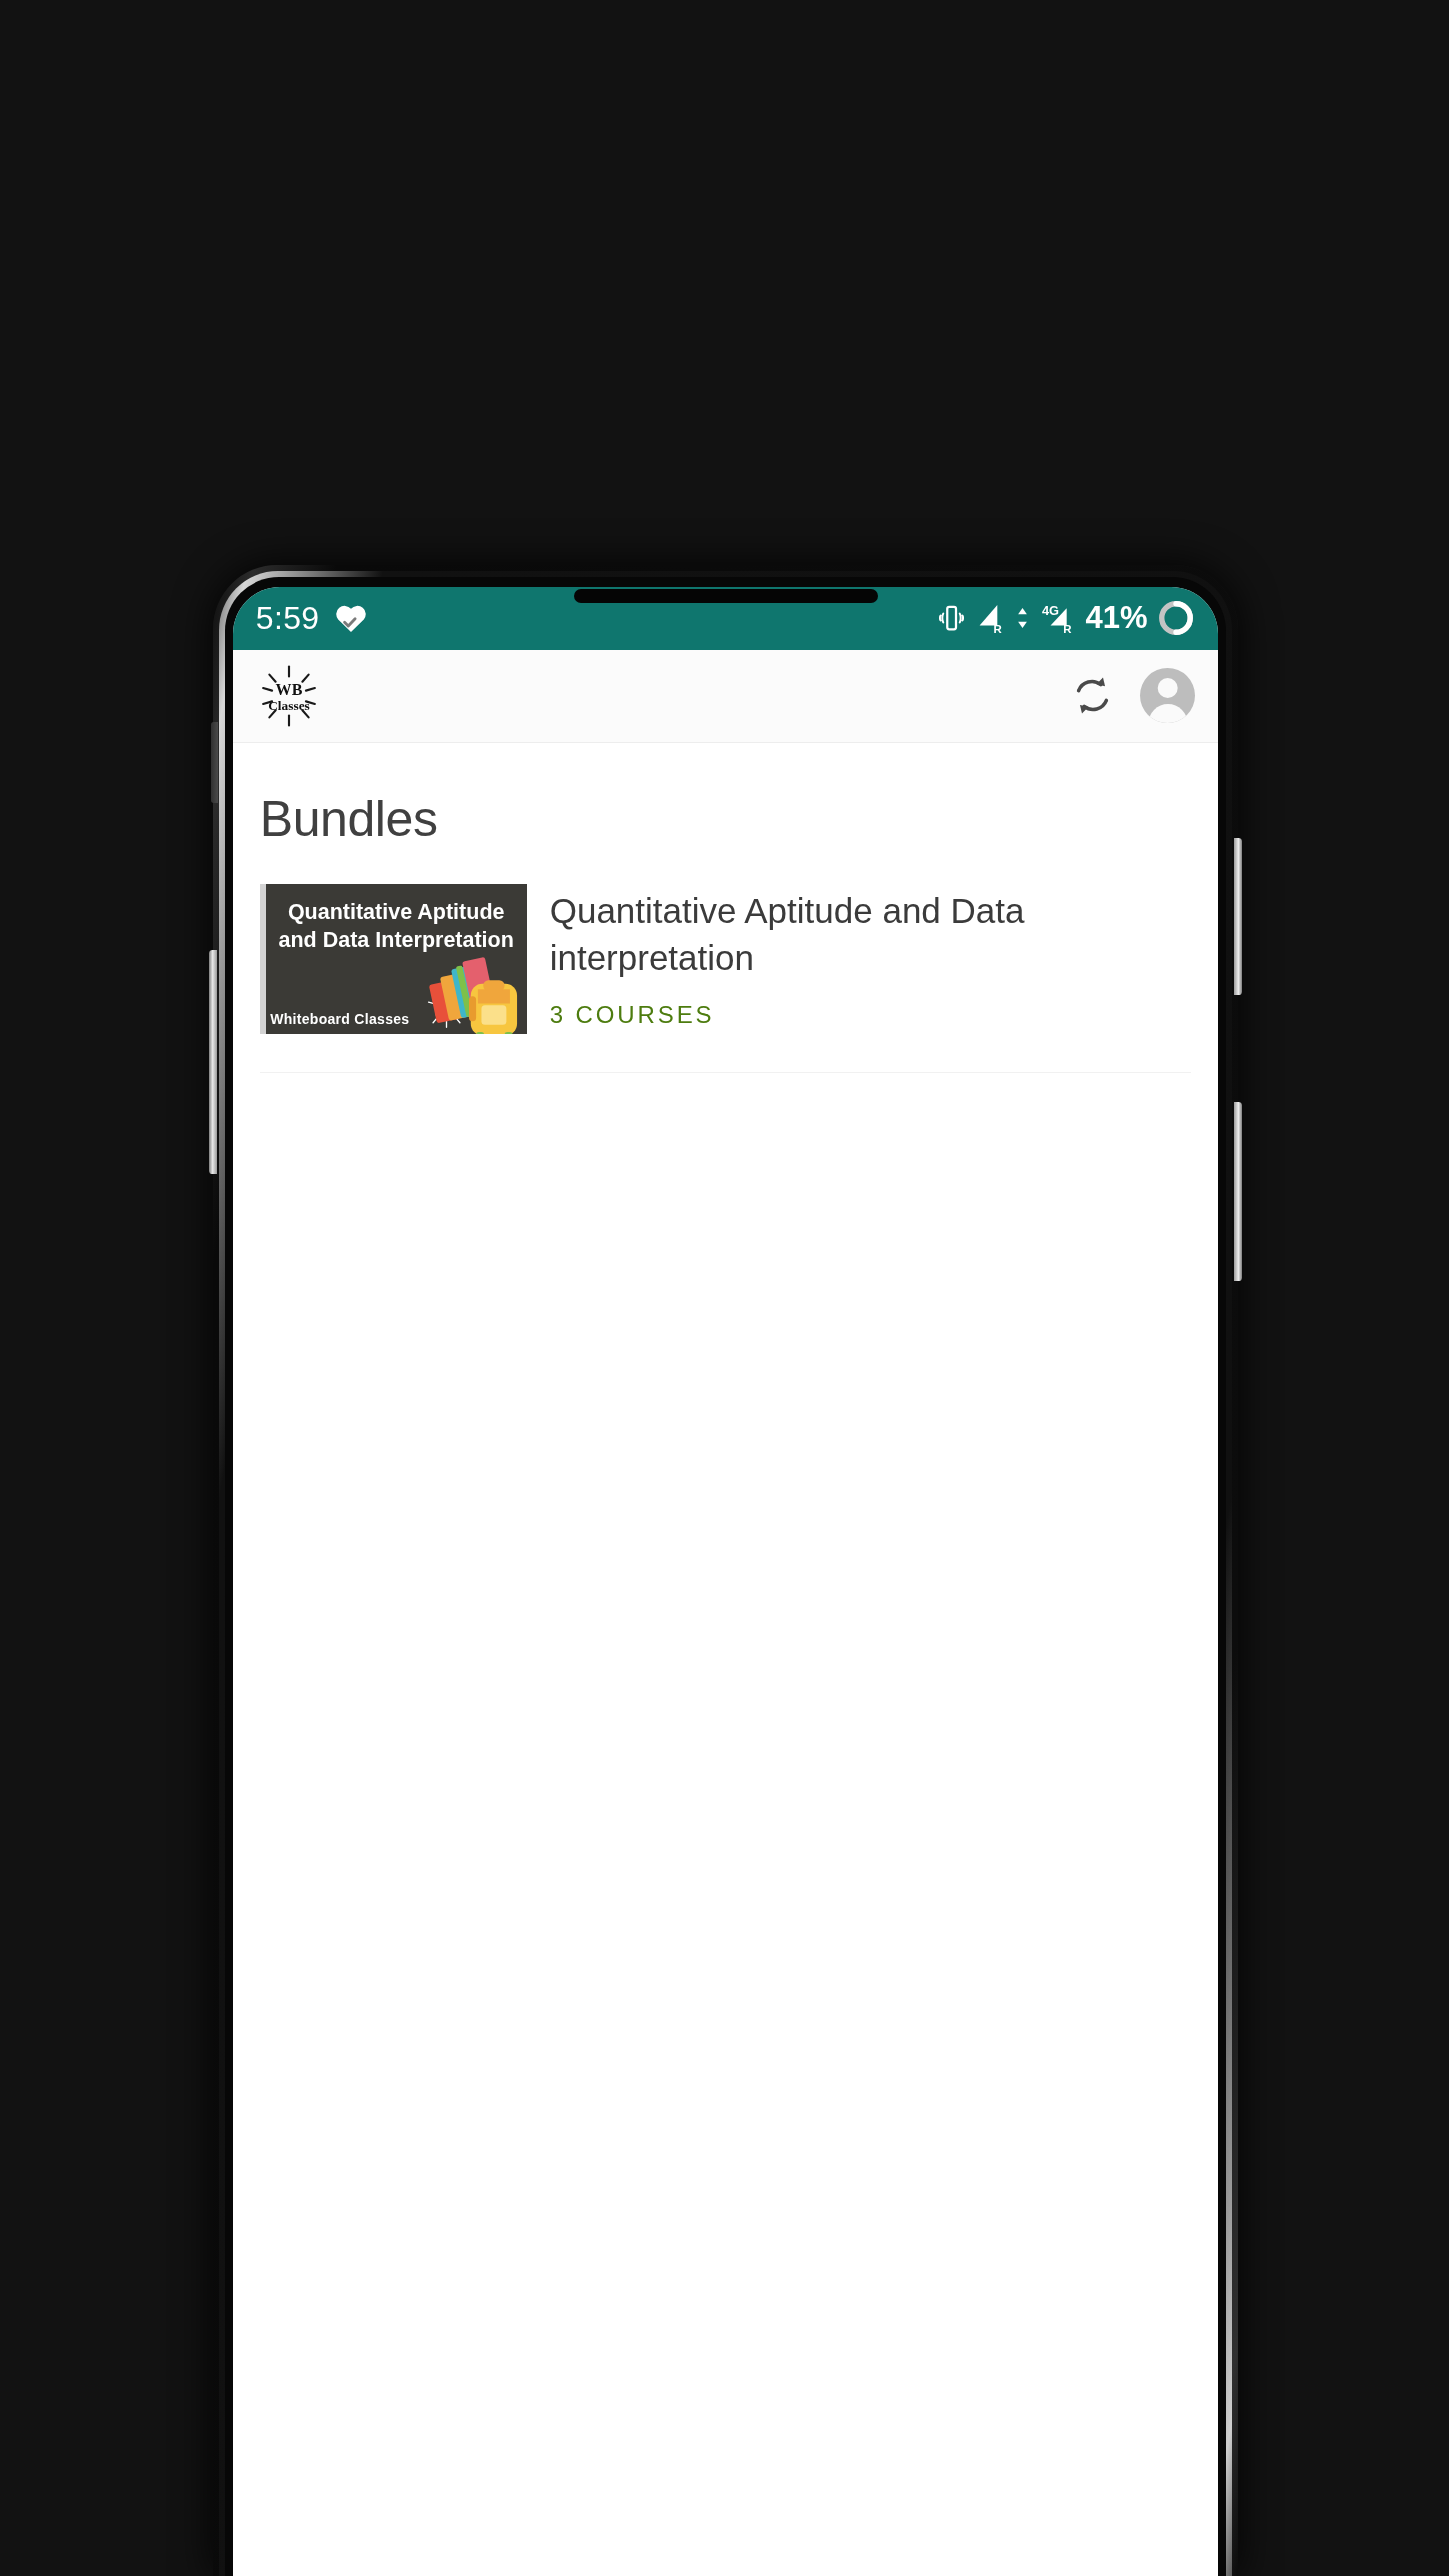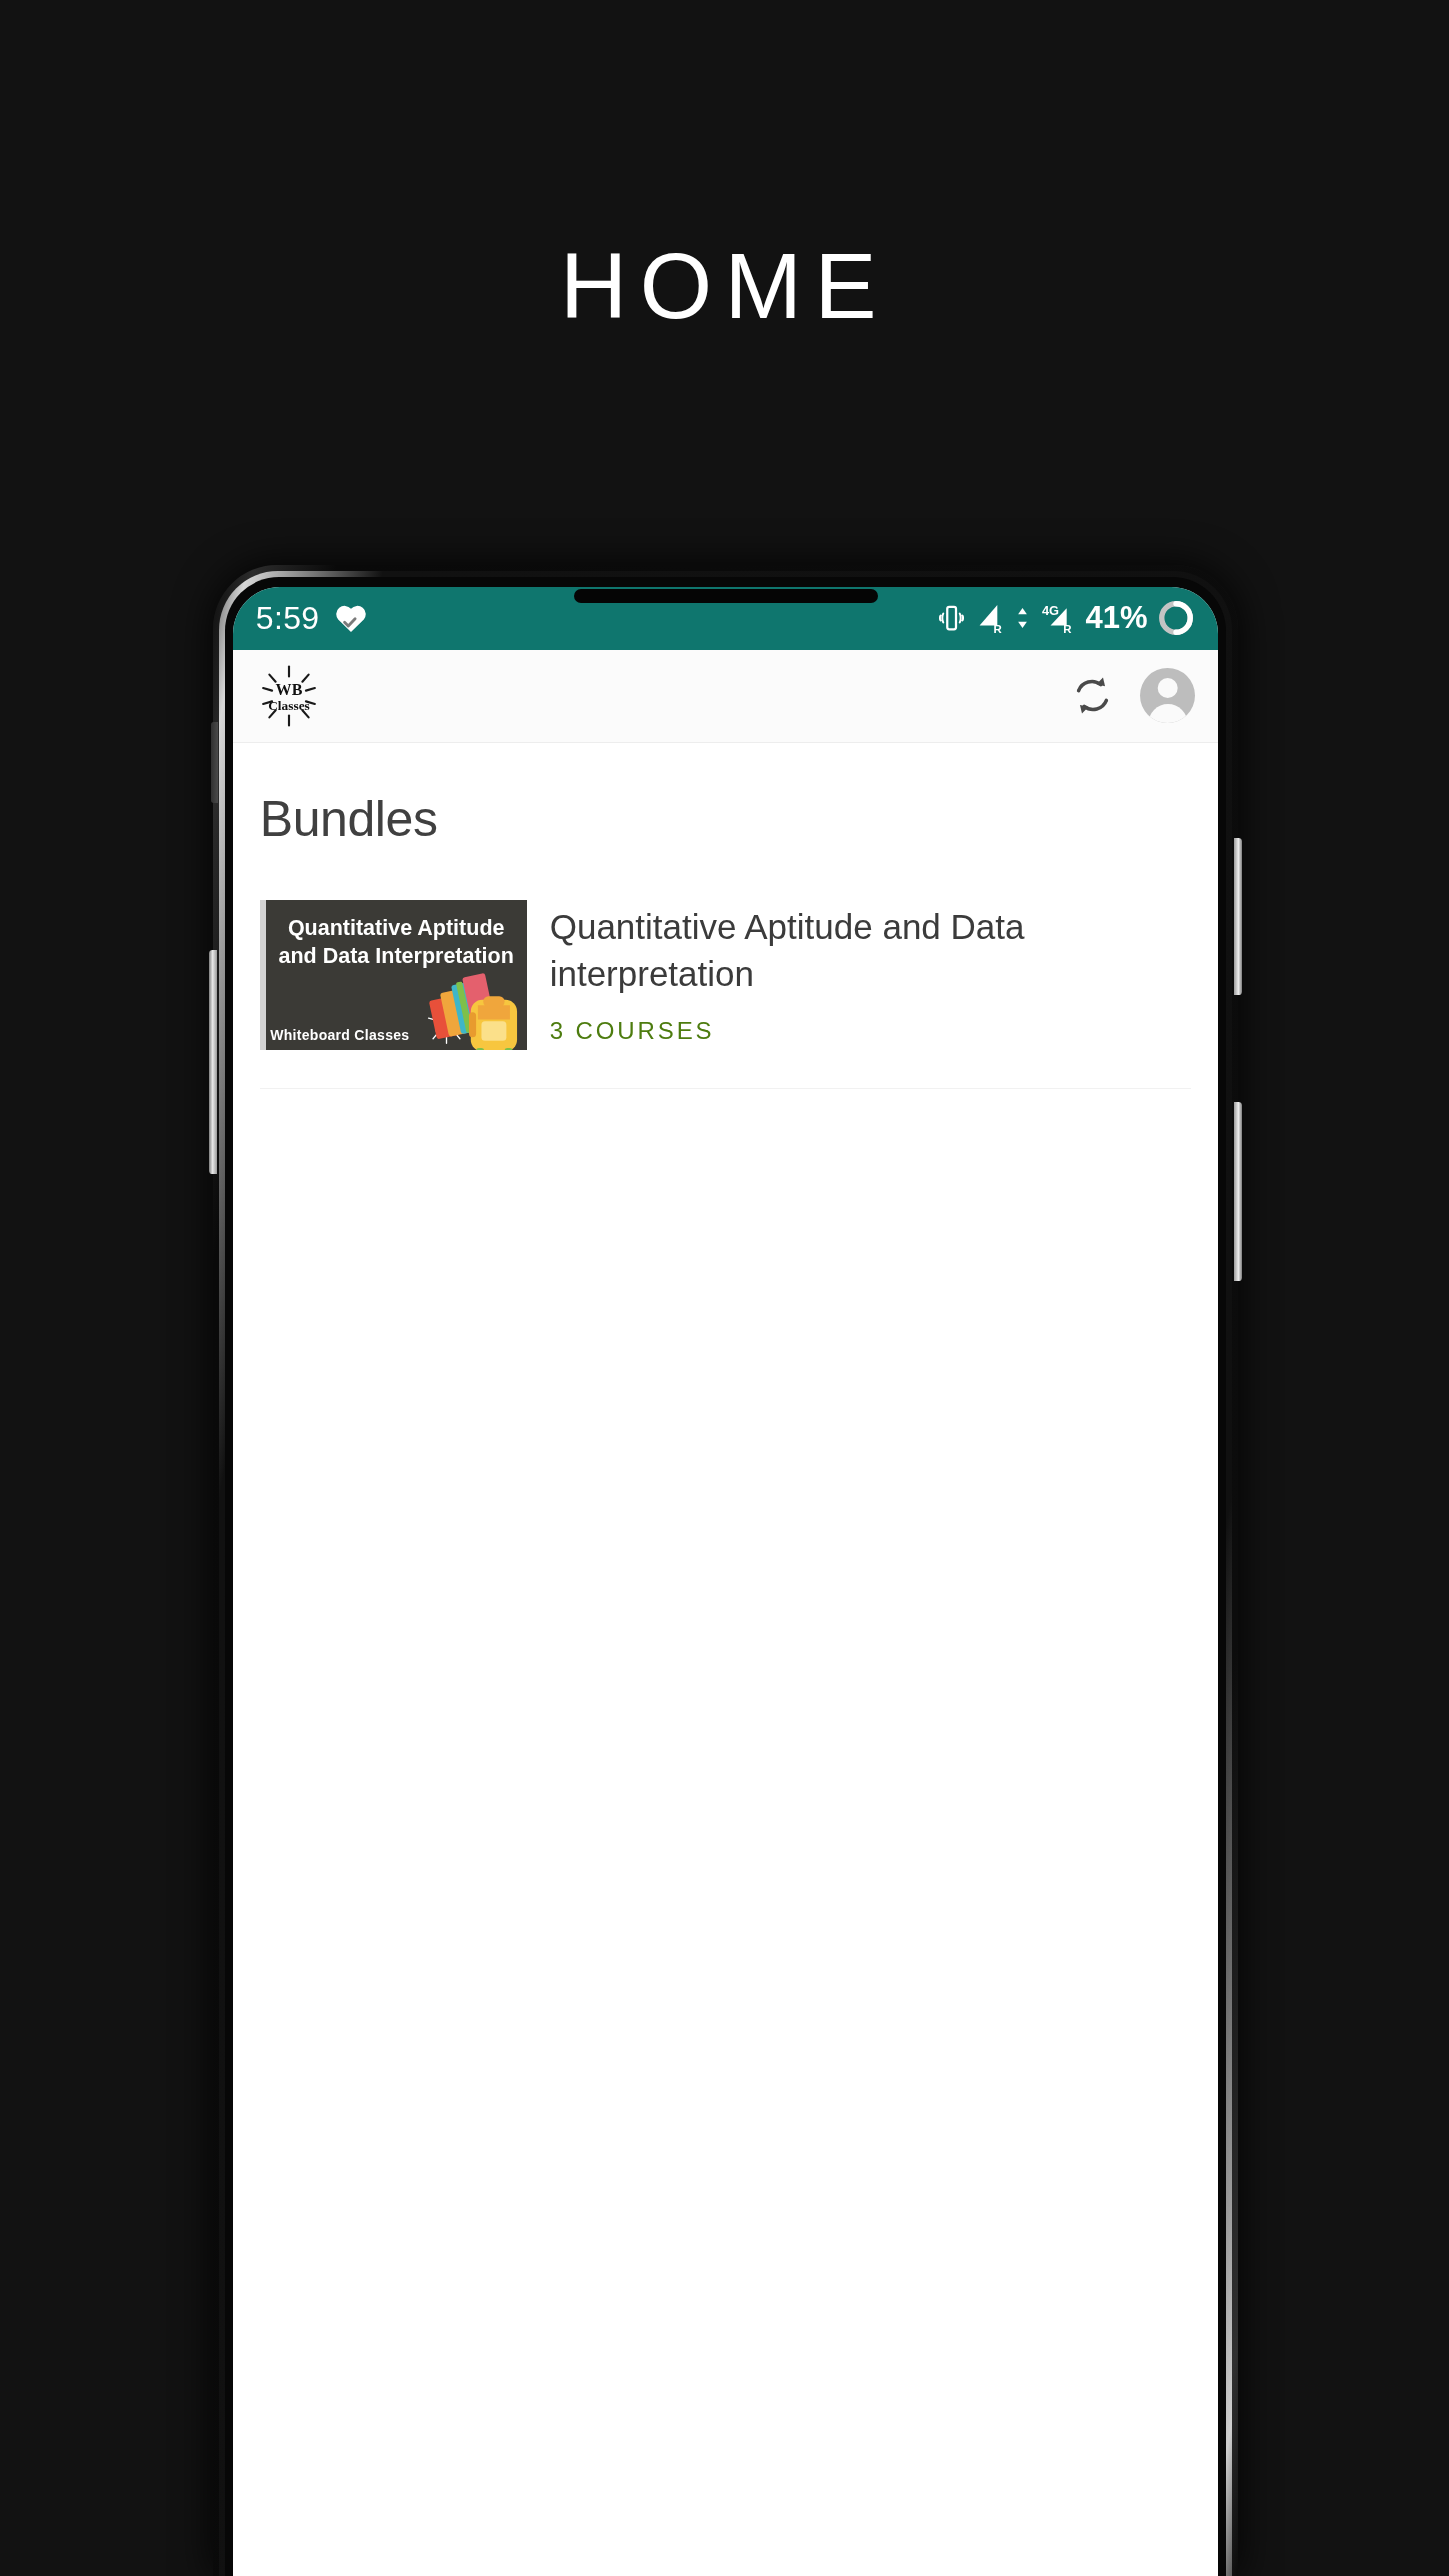--- a/index.html
+++ b/index.html
@@ -122,21 +122,21 @@
     content:""; position:absolute; left:50%; top:36px; transform:translateX(-50%);
     width:39px; height:36px; border-radius:19.7px 19.7px 0 0; background:#fafafa;
   }
 
   
   .content{ background:#fff; width:100%; height:100%; }
   .section-title{
     font-size:50px; font-weight:400; color:#404040;
     padding:47px 0 0 27px; letter-spacing:-0.4px;
   }
-  .bundle-list{ margin-top:52px; }
+  .bundle-list{ margin-top:36px; }
   .bundle-row{
     display:flex; align-items:flex-start;
     padding:0 27px 0 27px;
     gap:23px;
   }
   .thumb{
     flex:0 0 auto;
     width:267px; height:150px;
     background:#3b3a36;
     position:relative;
@@ -172,21 +172,20 @@
   .row-divider{
     height:0.9px; background:#f1f1f1;
     margin:38px 27px 0 27px;
   }
 </style>
 </head>
 <body>
 
 <div class="stage">
 
-  <div class="home-title">HOME</div>
 
   <div class="phone">
     <div class="phone-body"></div>
     <div class="phone-rim"></div>
     <div class="phone-inner"></div>
 
     <div class="btn-hw btn-left-small"></div>
     <div class="btn-hw btn-left-vol"></div>
     <div class="btn-hw btn-right-a"></div>
     <div class="btn-hw btn-right-b"></div>

